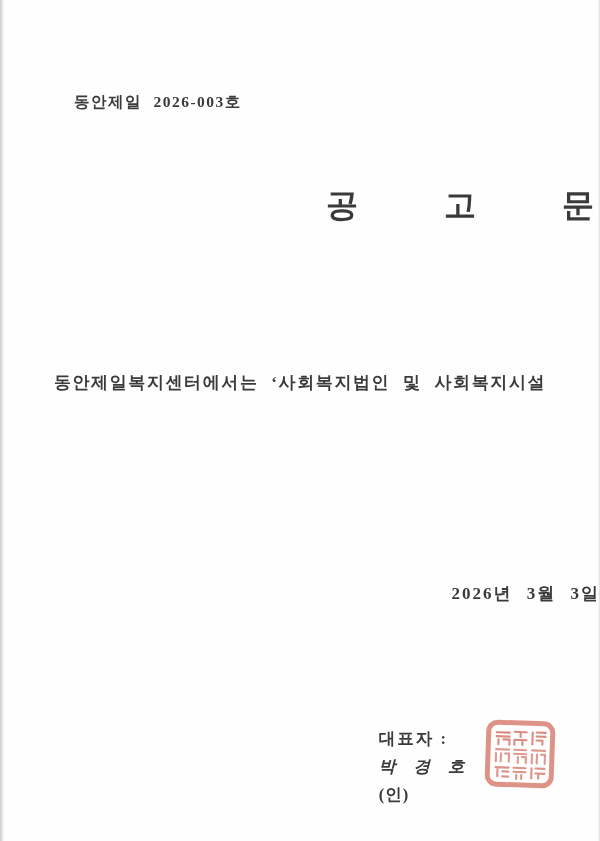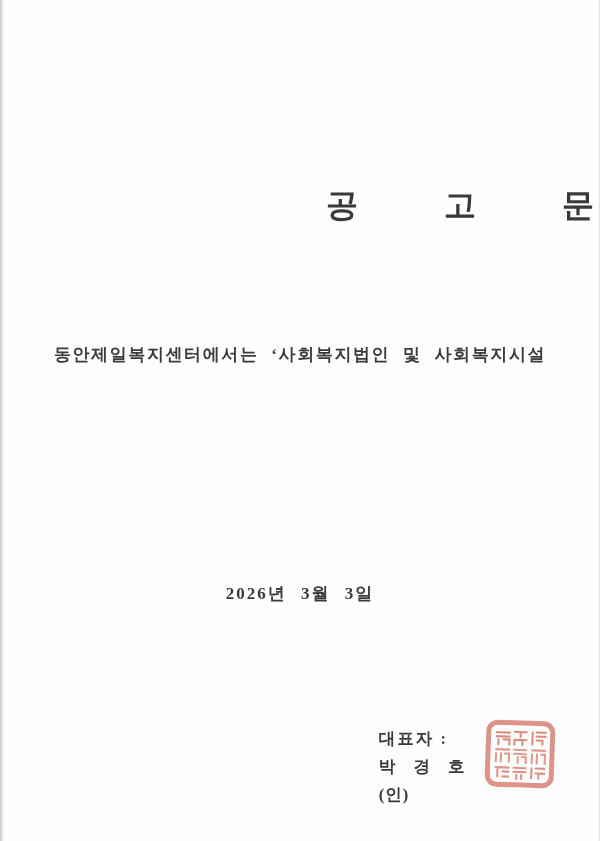--- a/index.html
+++ b/index.html
@@ -37,53 +37,54 @@
     letter-spacing:6px;word-spacing:26px;
     white-space:pre;
   }
   .body-block{
     position:absolute;left:40px;right:40px;top:342px;
     text-align:center;
     font-size:17px;font-weight:600;
     line-height:25px;
     letter-spacing:1.6px;word-spacing:7px;
   }
-  .body-line{white-space:pre;}
+  .body-line{white-space:pre;margin-top:28px;}
   .date-line{
     position:absolute;left:0;right:0;top:582px;
-    text-align:center;
+    text-align:right;
     font-size:17px;font-weight:600;
     letter-spacing:2px;word-spacing:8px;
     white-space:pre;
   }
   .signature{
     position:absolute;left:342px;top:697px;
     font-size:16.5px;font-weight:700;
     letter-spacing:2px;
     line-height:28px;
   }
   .signature .sig-line{white-space:pre;}
   .sig-rep-label{margin-right:0;}
-  .sig-rep-name{word-spacing:6px;letter-spacing:4px;margin-right:24px;}
+  .sig-rep-name{word-spacing:6px;letter-spacing:4px;margin-right:24px;font-style:italic;}
   .sig-seal-mark{letter-spacing:1px;}
   .stamp{
     position:absolute;left:484px;top:719px;width:72px;height:70px;
     transform:rotate(2deg);
     mix-blend-mode:multiply;
     opacity:.85;
   }
   .stamp svg{width:100%;height:100%;display:block;}
 </style>
 </head>
 <body>
 
 <div class="page">
   <div class="scan-edge-left"></div>
   <div class="scan-edge-right"></div>
 
+  <div class="doc-number">동안제일 2026-003호</div>
 
   <div class="title">공  고  문</div>
 
   <div class="body-block">
     <div class="body-line">동안제일복지센터에서는 ‘사회복지법인 및 사회복지시설</div>
   </div>
 
   <div class="date-line">2026년 3월 3일</div>
 
   <div class="signature">

